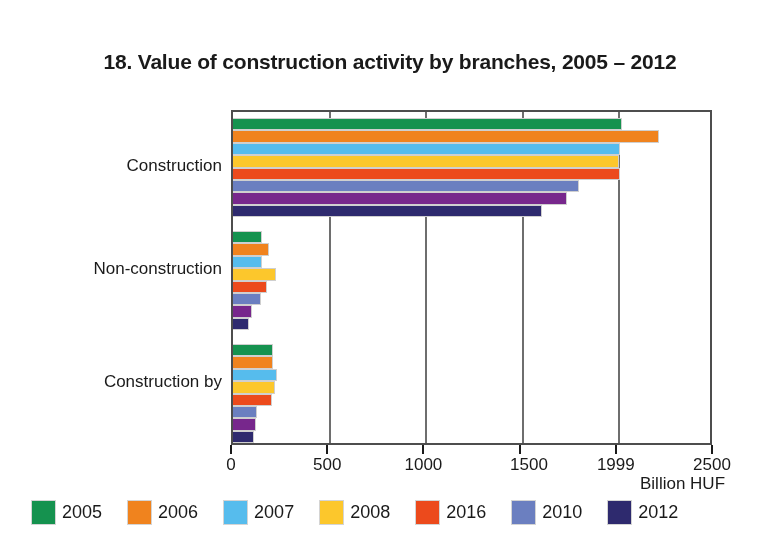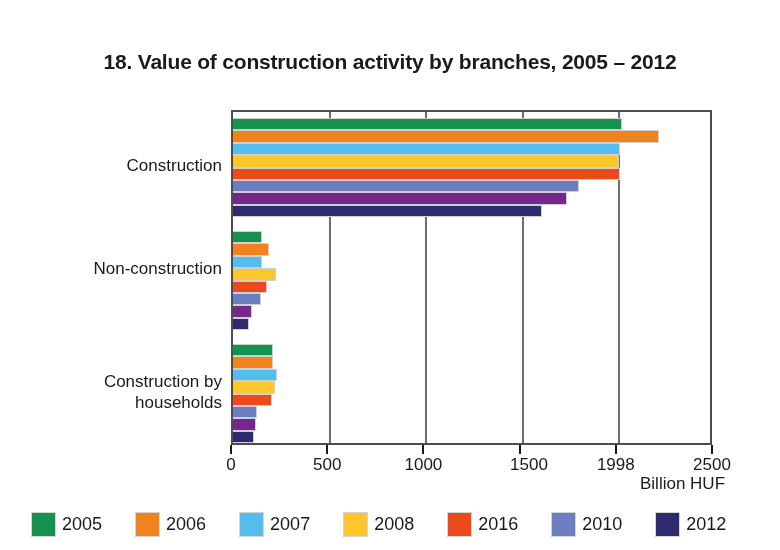--- a/index.html
+++ b/index.html
@@ -119,22 +119,21 @@
     color: #1a1a1a;
     white-space: nowrap;
   }
 
   
   #legend {
     position: absolute;
     left: 31px;
     top: 500px;
     display: flex;
-    gap: 16px;
-    margin-top: 12px;
+    gap: 8px;
   }
   .legend-item {
     display: flex;
     align-items: center;
     margin-right: 17px;
   }
   .legend-swatch {
     width: 25px;
     height: 25px;
     border: 1px solid #d4d4d4;
@@ -154,21 +153,20 @@
 
 <div id="ylabels">
     <div class="cat-label" style="top: 45.1px;">
       <div>Construction</div>
     </div>
     <div class="cat-label" style="top: 147.6px;">
       <div>Non-construction</div>
     </div>
     <div class="cat-label" style="top: 260.6px;">
       <div>Construction by</div>
-      <div>households</div>
     </div>
   </div>
 
 <div id="plot-area">
     <div class="gridline" style="left: 96.2px;"></div>
     <div class="gridline" style="left: 192.4px;"></div>
     <div class="gridline" style="left: 288.6px;"></div>
     <div class="gridline" style="left: 384.8px;"></div>
     <div class="cat-group" style="top: 6px;">
       <div class="bar-row">
@@ -253,21 +251,21 @@
 <div id="xaxis">
     <div class="tick" style="left: -1px;"></div>
     <div class="tick-label" style="left: 0px;">0</div>
     <div class="tick" style="left: 95.2px;"></div>
     <div class="tick-label" style="left: 96.2px;">500</div>
     <div class="tick" style="left: 191.4px;"></div>
     <div class="tick-label" style="left: 192.4px;">1000</div>
     <div class="tick" style="left: 287.6px;"></div>
     <div class="tick-label" style="left: 298px;">1500</div>
     <div class="tick" style="left: 383.8px;"></div>
-    <div class="tick-label" style="left: 384.8px;">1998</div>
+    <div class="tick-label" style="left: 384.8px;">1999</div>
     <div class="tick" style="left: 480px;"></div>
     <div class="tick-label" style="left: 481px;">2500</div>
   </div>
 
 <div id="axis-unit">Billion HUF</div>
 
 <div id="legend">
     <div class="legend-item">
       <span class="legend-swatch" style="background: rgb(21, 146, 79);"></span>
       <span class="legend-text">2005</span>

